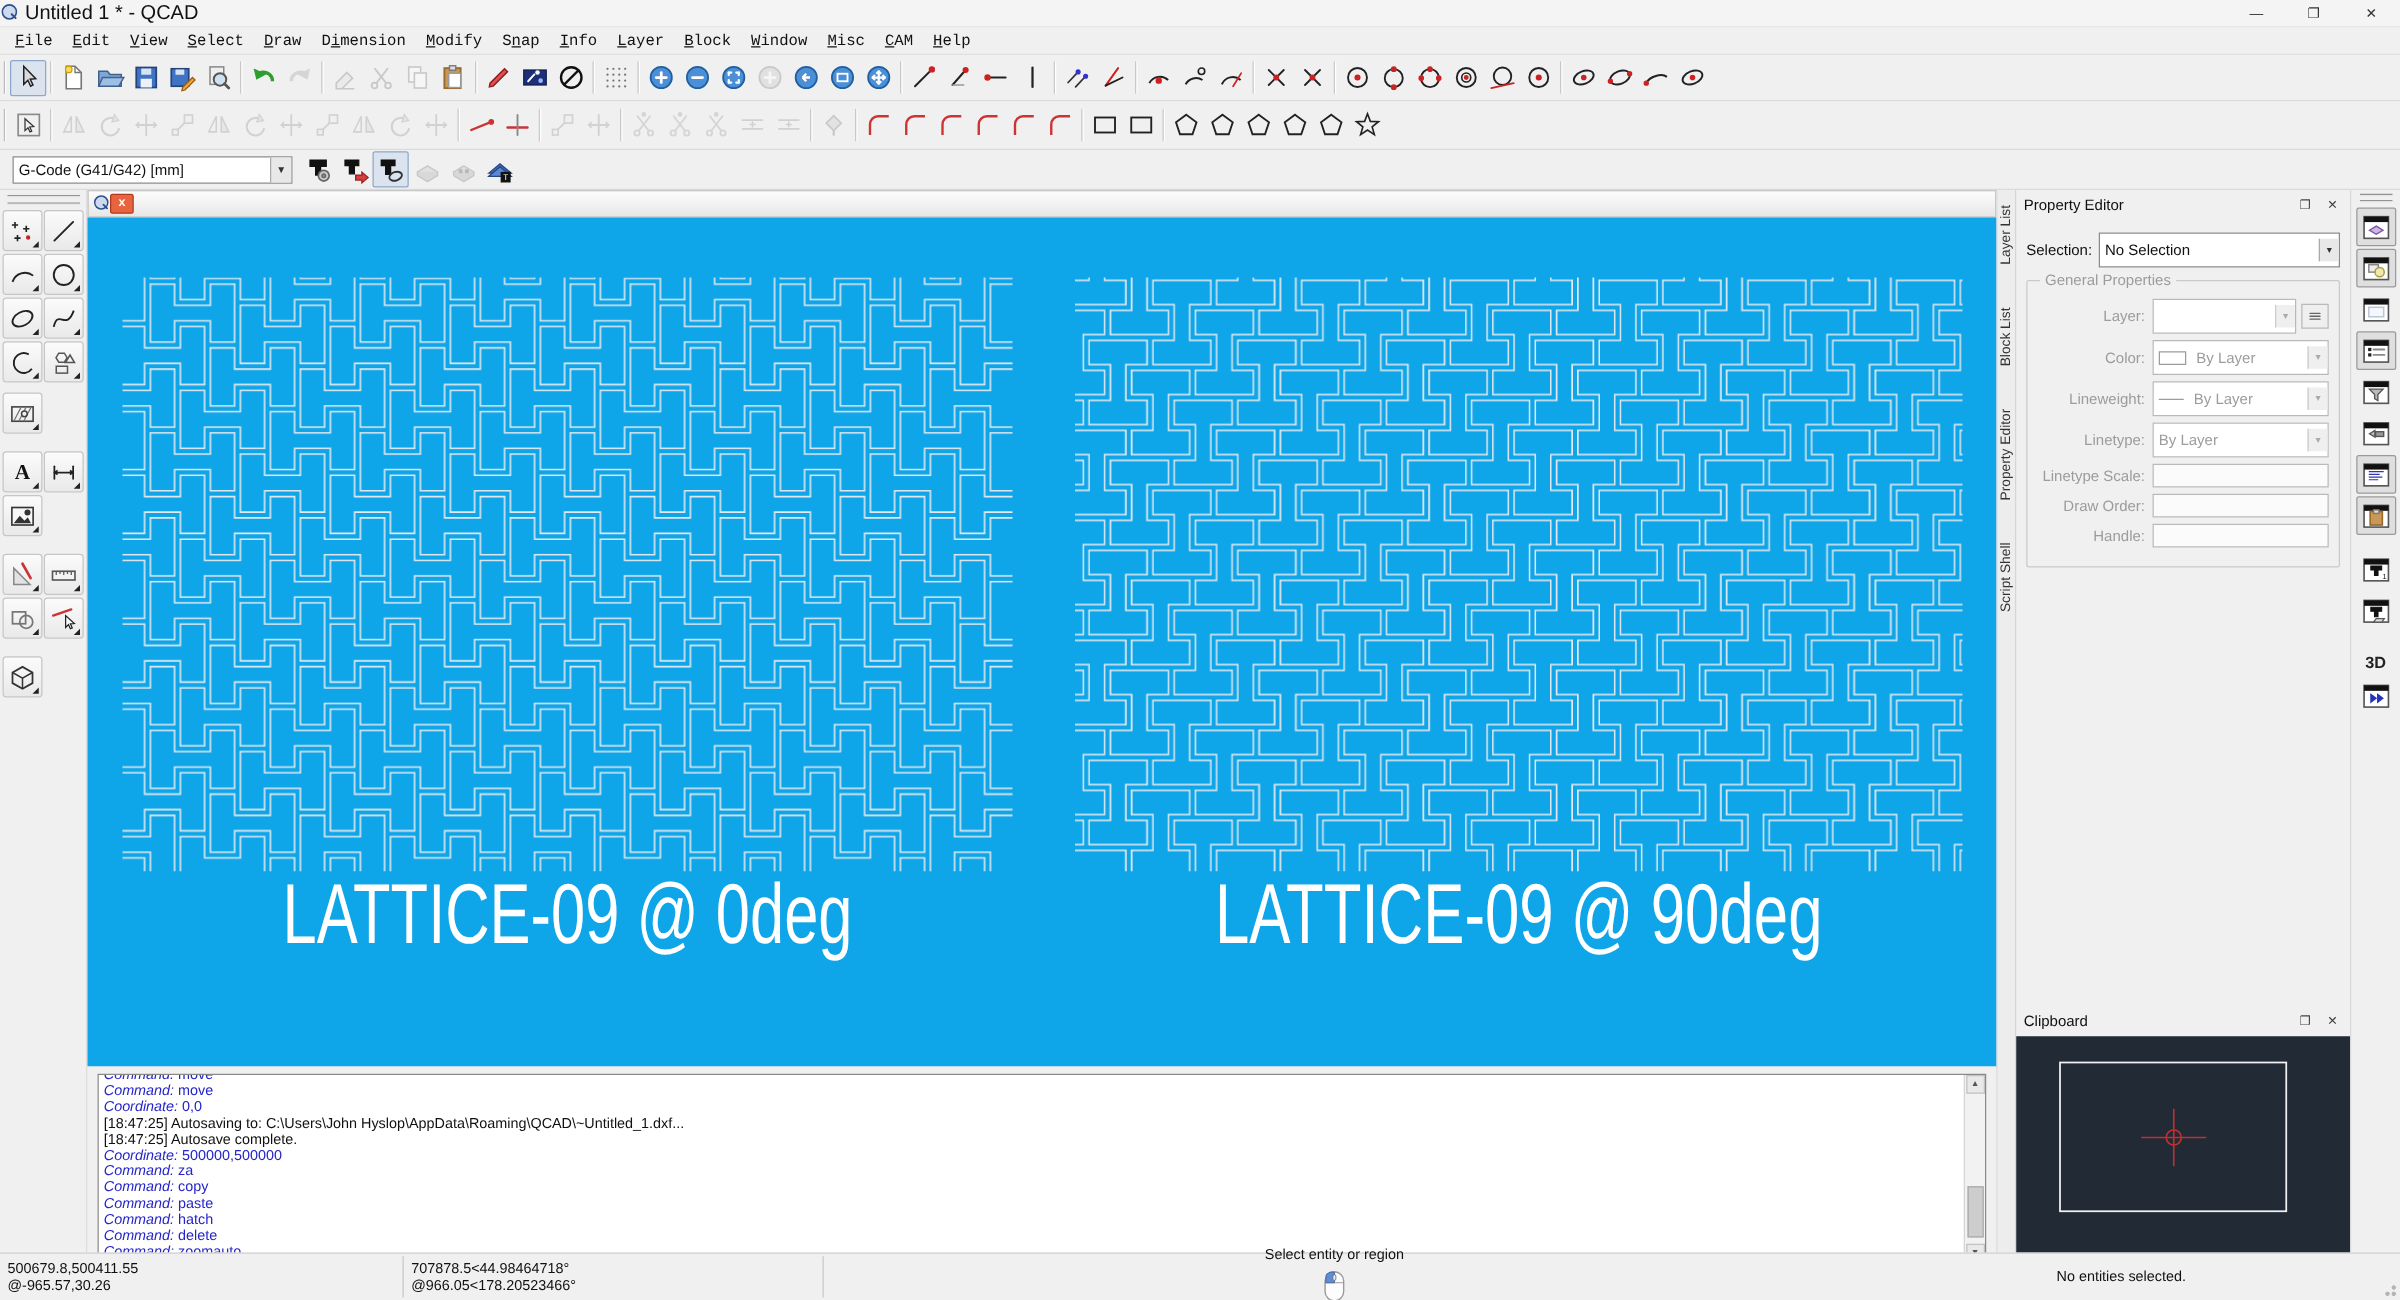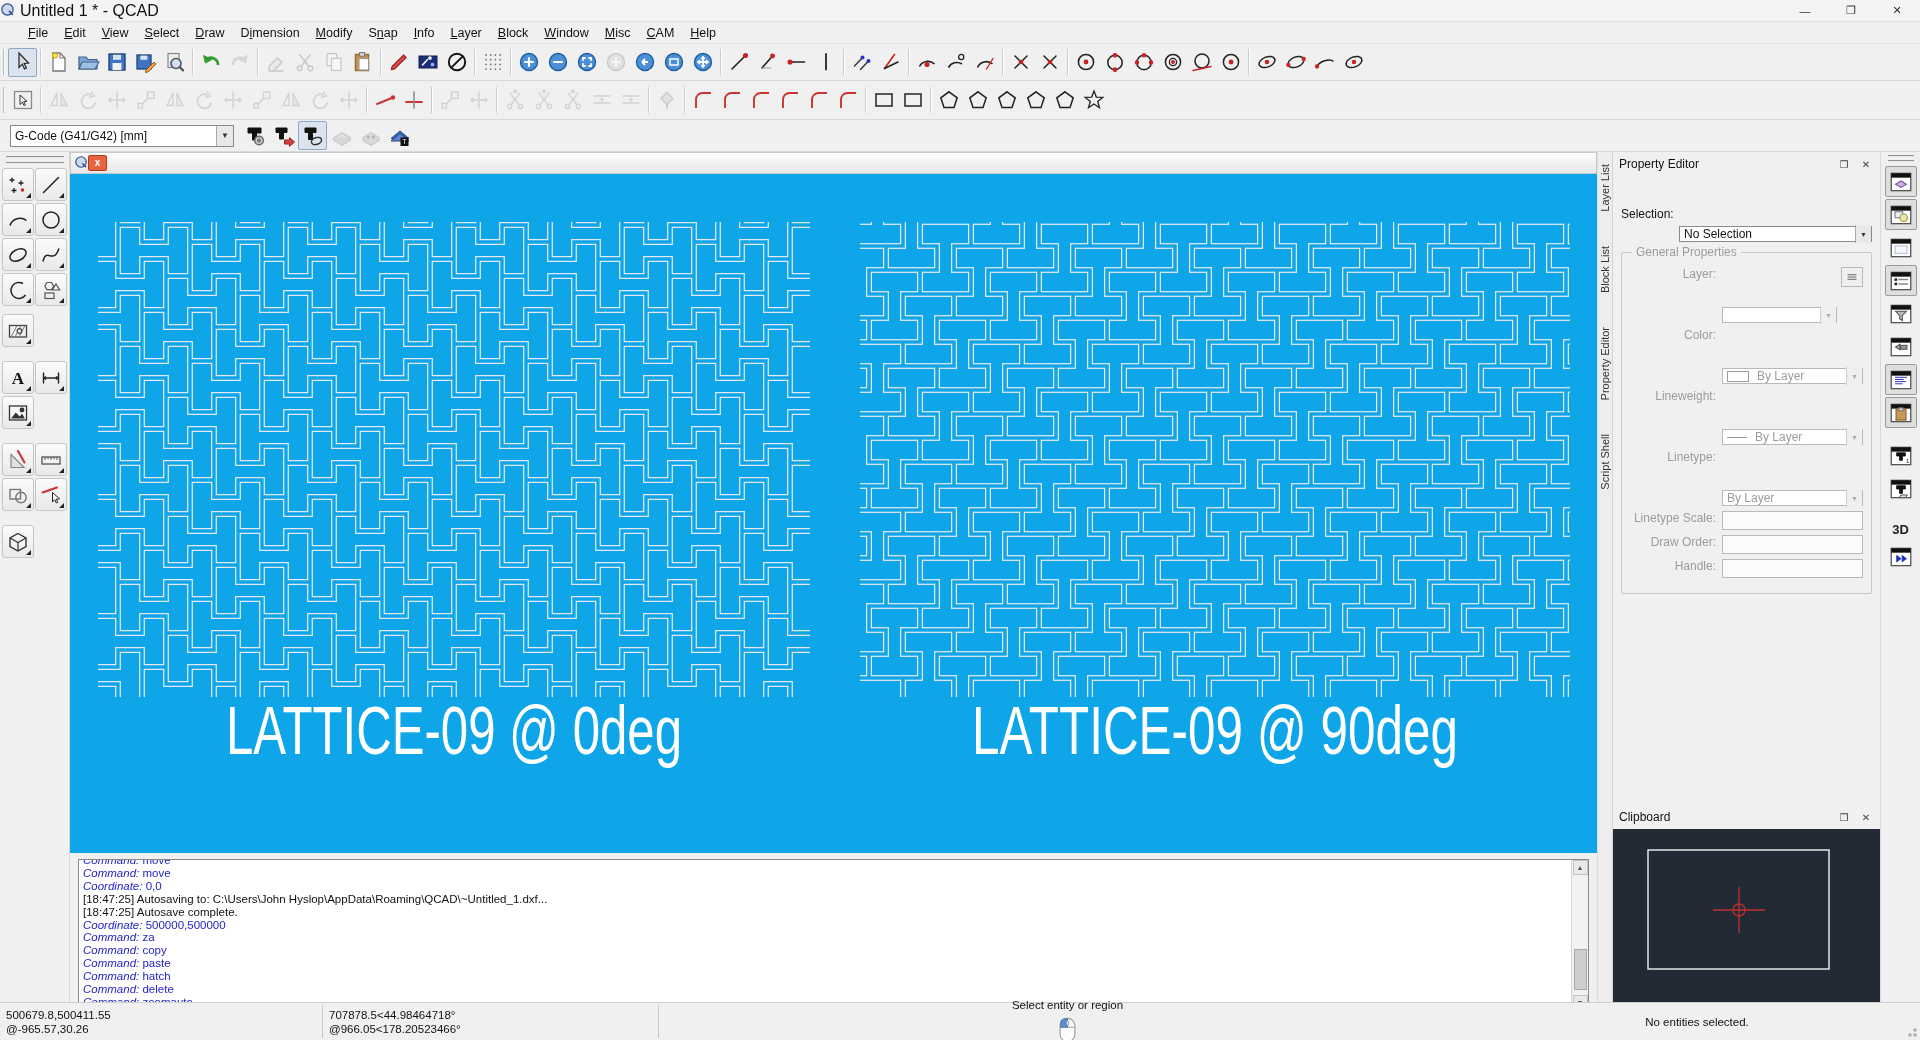--- a/index.html
+++ b/index.html
@@ -4,21 +4,21 @@
 <style>
   * { box-sizing: border-box; margin:0; padding:0; }
   html,body { width:1920px; height:1040px; overflow:hidden; }
   body { font-family:"Liberation Sans",sans-serif; font-size:12px; background:#f0f0f0; color:#111; position:relative; }
 
   
   #titlebar { position:absolute; left:0; top:0; width:1920px; height:22px; background:#f4f4f4; display:flex; align-items:center; border-bottom:1px solid #e2e2e2;}
   #titlebar .ttl { font-size:16px; margin-left:5px; }
   #titlebar .wbtns { margin-left:auto; display:flex; height:22px; }
   #titlebar .wbtn { width:46px; height:22px; display:flex; align-items:center; justify-content:center; font-size:11px; color:#333; }
-  #menubar { position:absolute; left:0; top:22px; width:1920px; height:22px; background:#f0f0f0; display:flex; align-items:center; padding-left:20px; border-bottom:1px solid #e0e0e0;}
+  #menubar { position:absolute; left:0; top:22px; width:1920px; height:22px; background:#f0f0f0; display:flex; align-items:center; padding-left:4px; border-bottom:1px solid #e0e0e0;font-family:Liberation Mono, monospace;}
   .menuitem { padding:3px 8px; font-size:12.5px; color:#111; }
   .menuitem u { text-decoration:underline; }
 
   
   .tbrow { position:absolute; left:0; width:1920px; background:#f0f0f0; display:flex; align-items:center; border-bottom:1px solid #dadada; }
   #tb1 { top:44px; height:37px; }
   #tb2 { top:81px; height:39px; }
   #tb3 { top:120px; height:32px; }
   .ti { width:29px; height:29px; display:flex; align-items:center; justify-content:center; border:1px solid transparent; border-radius:2px; flex:none;}
   .ti.pressed { background:#dbe4ee; border:1px solid #8ca8c8; }
@@ -61,29 +61,29 @@
   #sidetabs { width:15px; height:850px; background:#ededed; border-left:1px solid #dcdcdc; display:flex; flex-direction:column; align-items:center; padding-top:6px;}
   .vtab { writing-mode:vertical-rl; transform:rotate(180deg); font-size:11px; color:#333; padding:6px 1px; margin-bottom:22px; }
 
   #rightcol { width:268px; height:850px; background:#f0f0f0; border-left:1px solid #d5d5d5; display:flex; flex-direction:column;}
   .dockhdr { height:24px; display:flex; align-items:center; padding:0 6px; font-size:12px; color:#111; flex:none;}
   .dockhdr .sp { flex:1; }
   .dockhdr .dh-btn { width:16px; height:14px; margin-left:6px; color:#444; font-size:10px; display:flex; align-items:center; justify-content:center;}
   #propbody { flex:none; height:629px; padding:4px 8px;}
   .selrow { display:flex; align-items:center; margin:6px 0 10px 0;}
   .selrow .slbl { width:58px; font-size:12px;}
-  .combo { flex:1; height:16px; background:#fff; border:1px solid #8a8a8a; display:flex; align-items:center; font-size:12px;margin-top:40px;}
+  .combo { flex:1; height:28px; background:#fff; border:1px solid #8a8a8a; display:flex; align-items:center; font-size:12px;}
   .combo .cv { flex:1; padding-left:4px; white-space:nowrap;}
   .combo .ca { width:16px; height:18px; background:#e8e8e8; border-left:1px solid #aaa; font-size:7px; color:#333; display:flex; align-items:center; justify-content:center;}
   .combo.dis { border-color:#b9b9b9; }
   .combo.dis .cv { color:#9c9c9c; }
   .combo.dis .ca { color:#aaa; background:#efefef; border-left-color:#ccc;}
   .groupbox { border:1px solid #c9c9c9; border-radius:2px; position:relative; padding:14px 8px 10px 8px; margin-top:8px;}
   .grouptitle { position:absolute; top:-8px; left:10px; background:#f0f0f0; padding:0 4px; font-size:12px; color:#9c9c9c;}
-  .prow { display:flex; align-items:flex-start; margin-bottom:5px;}
+  .prow { display:flex; align-items:center; margin-bottom:5px;}
   .prow .plbl { width:92px; text-align:right; padding-right:6px; font-size:12px; color:#9c9c9c; flex:none;}
   .pinput { flex:1; height:19px; background:#fbfbfb; border:1px solid #b9b9b9;}
   .menub { width:22px; height:20px; border:1px solid #b9b9b9; background:#efefef; margin-left:4px; display:flex; align-items:center; justify-content:center; flex:none;}
   .sw { width:22px; height:11px; border:1px solid #9c9c9c; background:#fff; margin:0 4px 0 4px; flex:none;}
   .lwline { width:20px; border-top:1.6px solid #9c9c9c; margin:0 4px; flex:none;}
 
   #clipbody { flex:1; background:#212a35; margin:0; position:relative;}
 
   #dockstrip { width:40px; height:850px; background:#f0f0f0; border-left:1px solid #d9d9d9; display:flex; flex-direction:column; align-items:center; padding-top:3px;}
   .dshdl { width:26px; height:7px; border-top:2px groove #e6e6e6; border-bottom:2px groove #e6e6e6; margin-bottom:4px;}

